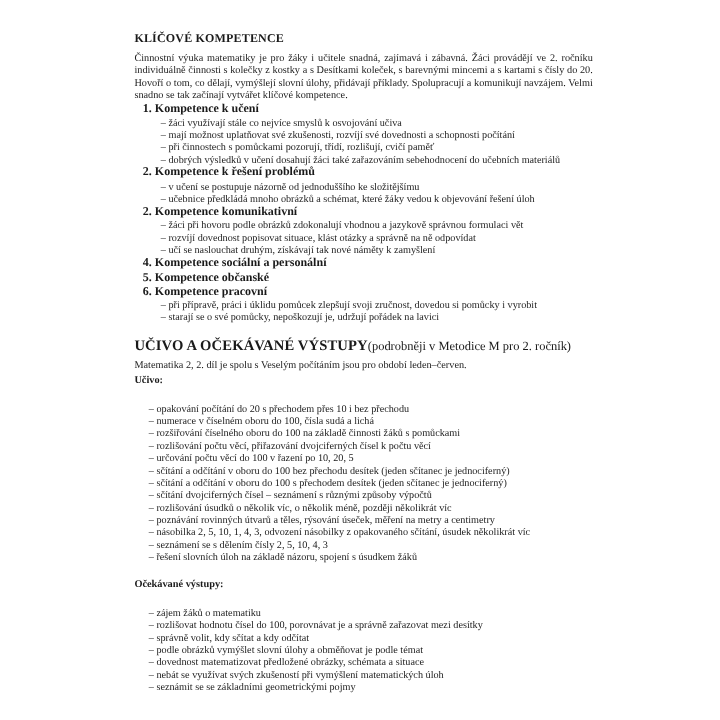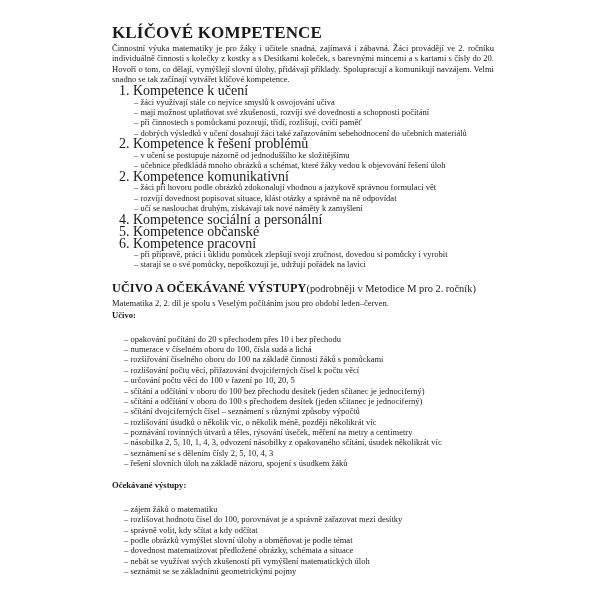--- a/index.html
+++ b/index.html
@@ -26,21 +26,21 @@
   #content {
     position: absolute;
     left: 112px;
     top: 26px;
     width: 382px;
   }
 
   
   .sec-title {
     font-weight: bold;
-    font-size: 17px;
+    font-size: 10px;
     letter-spacing: 0.15px;
     line-height: 14px;
     margin: 0 0 3px 0;
   }
   .sec-title-2 {
     font-weight: bold;
     font-size: 12.2px;
     letter-spacing: 0.1px;
     line-height: 14px;
     margin: 11px 0 2px 0;
@@ -66,22 +66,22 @@
     font-size: 8.55px;
     line-height: 10.4px;
     margin: 2px 0 1px 0;
   }
 
   
   .comp-block {
     margin: 0;
   }
   .comp-head {
-    font-size: 14px;
-    font-weight: normal;
+    font-size: 10px;
+    font-weight: bold;
     line-height: 11.4px;
     margin: 0.5px 0 0 7px;
   }
   .comp-list {
     list-style: none;
     margin: 0;
     padding: 0;
   }
   .comp-list li {
     font-size: 8.5px;

